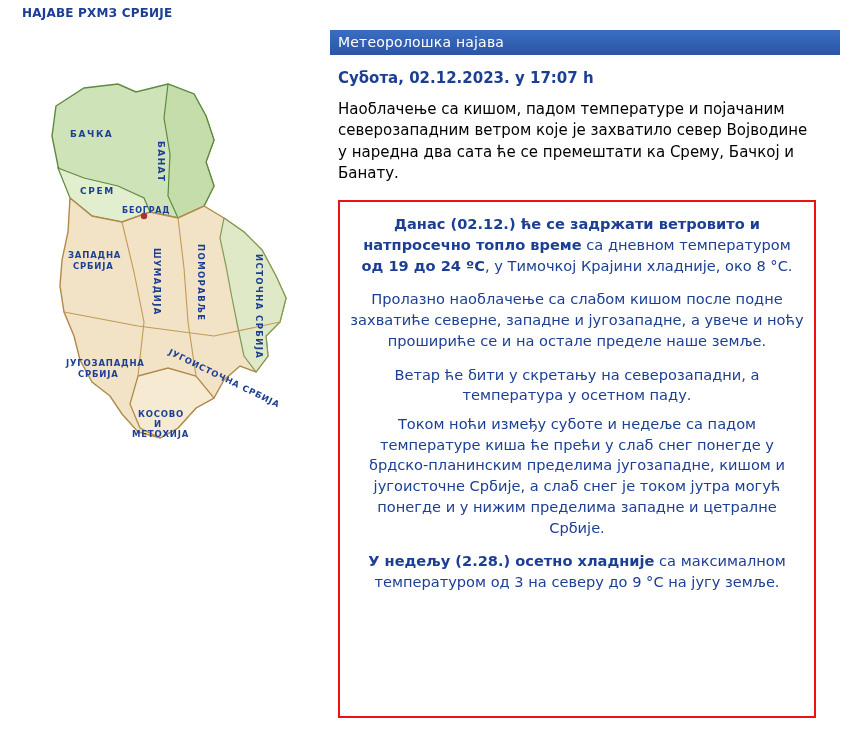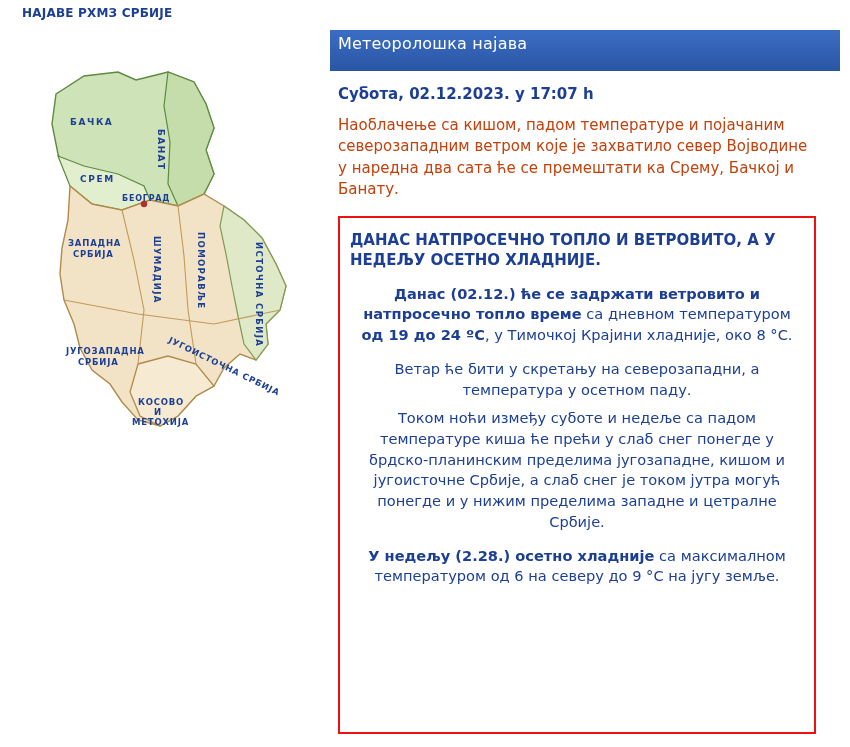--- a/index.html
+++ b/index.html
@@ -29,53 +29,53 @@
     font-size: 12px;
     font-weight: bold;
     color: #1c3f94;
     letter-spacing: 0.2px;
   }
 
   
   .map-wrap {
     position: absolute;
     left: 18px;
-    top: 24px;
+    top: 36px;
     width: 300px;
     height: 420px;
     text-align: center;
   }
   .map-wrap svg {
     display: block;
   }
 
   
   .right-col {
     position: absolute;
     left: 330px;
     top: 30px;
     width: 510px;
   }
   .banner {
     background: #2f5fb3;
     background: linear-gradient(to bottom, #3a6ec4 0%, #2a55a4 100%);
     color: #ffffff;
-    font-size: 16px;
-    padding: 4px 0 18px 8px;
+    font-size: 14px;
+    padding: 4px 0 5px 8px;
     width: 502px;
     letter-spacing: 0.2px;
   }
   .datetime {
     color: #1c3f94;
     font-weight: bold;
     font-size: 15px;
     margin: 14px 0 0 8px;
   }
   .lead {
-    color: #c2410c;
+    color: #000000;
     font-size: 15px;
     line-height: 1.42;
     margin: 12px 0 0 8px;
     width: 480px;
   }
 
   .alert-box {
     margin: 16px 0 0 8px;
     width: 478px;
     border: 2px solid #ee1111;
@@ -152,31 +152,31 @@
   <div class="right-col">
 
     <div class="banner">Метеоролошка најава</div>
 
     <div class="datetime">Субота, 02.12.2023. у 17:07 h</div>
 
     <div class="lead">Наоблачење са кишом, падом температуре и појачаним северозападним ветром које је захватило север Војводине у наредна два сата ће се премештати ка Срему, Бачкој и Банату.</div>
 
     <div class="alert-box">
 
-      <div class="alert-heading">ДАНАС НАТПРОСЕЧНО ТОПЛО И ВЕТРОВИТО, А У НЕДЕЉУ ОСЕТНО ХЛАДНИЈЕ.</div>
 
       <div class="alert-p">
         <b>Данас (02.12.) ће се задржати ветровито и натпросечно топло време</b><span> са дневном температуром </span><b>од 19 до 24 ºC</b><span>, у Тимочкој Крајини хладније, око 8 °С.</span>
       </div>
 
+      <div class="alert-p">Пролазно наоблачење са слабом кишом после подне захватиће северне, западне и југозападне, а увече и ноћу прошириће се и на остале пределе наше земље.</div>
 
       <div class="alert-p tight">Ветар ће бити у скретању на северозападни, а температура у осетном паду.</div>
 
       <div class="alert-p">Током ноћи између суботе и недеље са падом температуре киша ће прећи у слаб снег понегде у брдско-планинским пределима југозападне, кишом и југоисточне Србије, а слаб снег је током јутра могућ понегде и у нижим пределима западне и цетралне Србије.</div>
 
       <div class="alert-p">
-        <b>У недељу (2.28.) осетно хладније</b><span> са максималном температуром од 6 на северу до 9 °С на југу земље.</span>
+        <b>У недељу (2.28.) осетно хладније</b><span> са максималном температуром од 3 на северу до 9 °С на југу земље.</span>
       </div>
 
     </div>
   </div>
 
 </div>
 
 </body></html>

